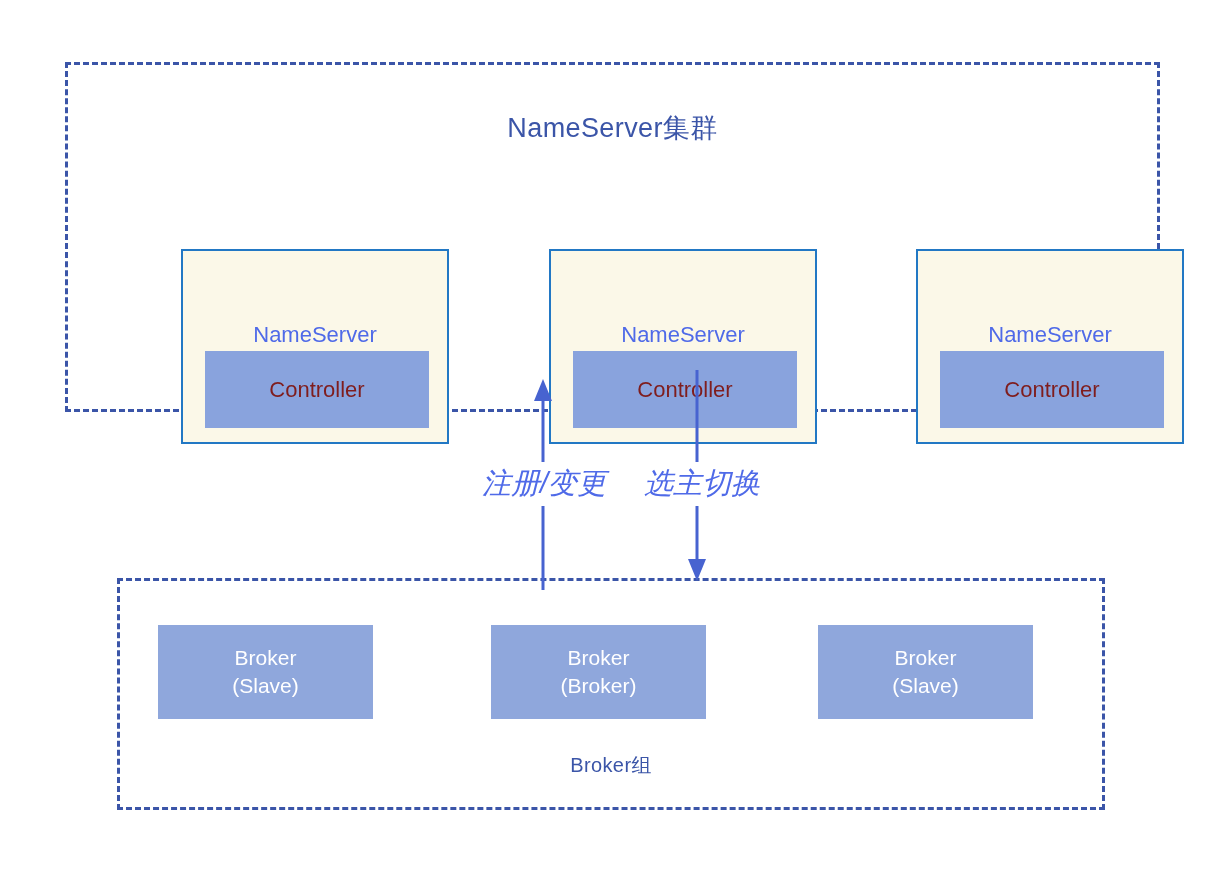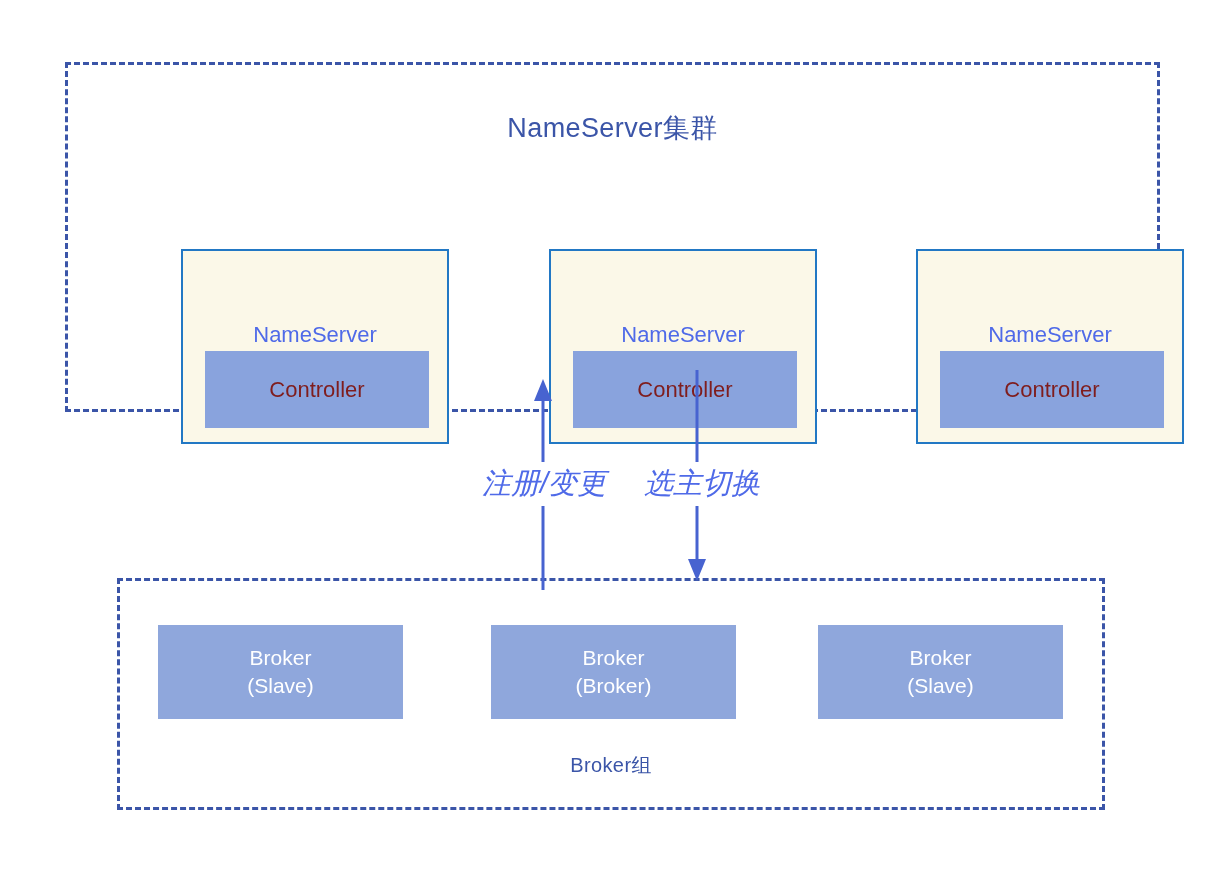--- a/index.html
+++ b/index.html
@@ -99,21 +99,21 @@
   .controller-label {
     color: #7f1d1d;
     font-size: 22px;
     white-space: nowrap;
   }
 
   
   .broker-box {
     position: absolute;
     top: 625px;
-    width: 245px;
+    width: 215px;
     height: 94px;
     background: #8fa7dc;
     display: flex;
     flex-direction: column;
     align-items: center;
     justify-content: center;
     line-height: 1.32;
   }
   #broker-box-1 { left: 158px; }
   #broker-box-2 { left: 491px; }

